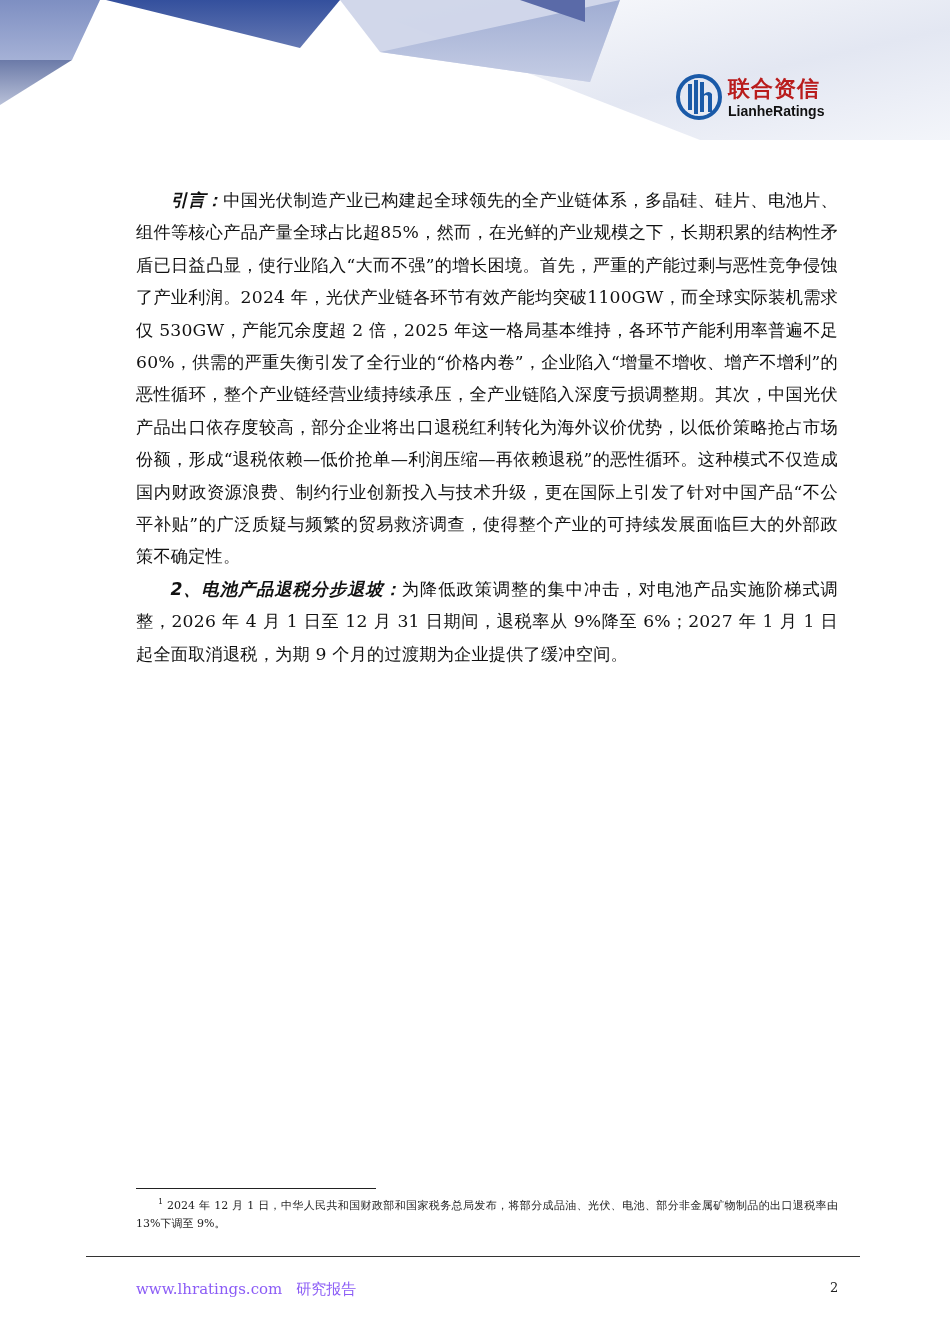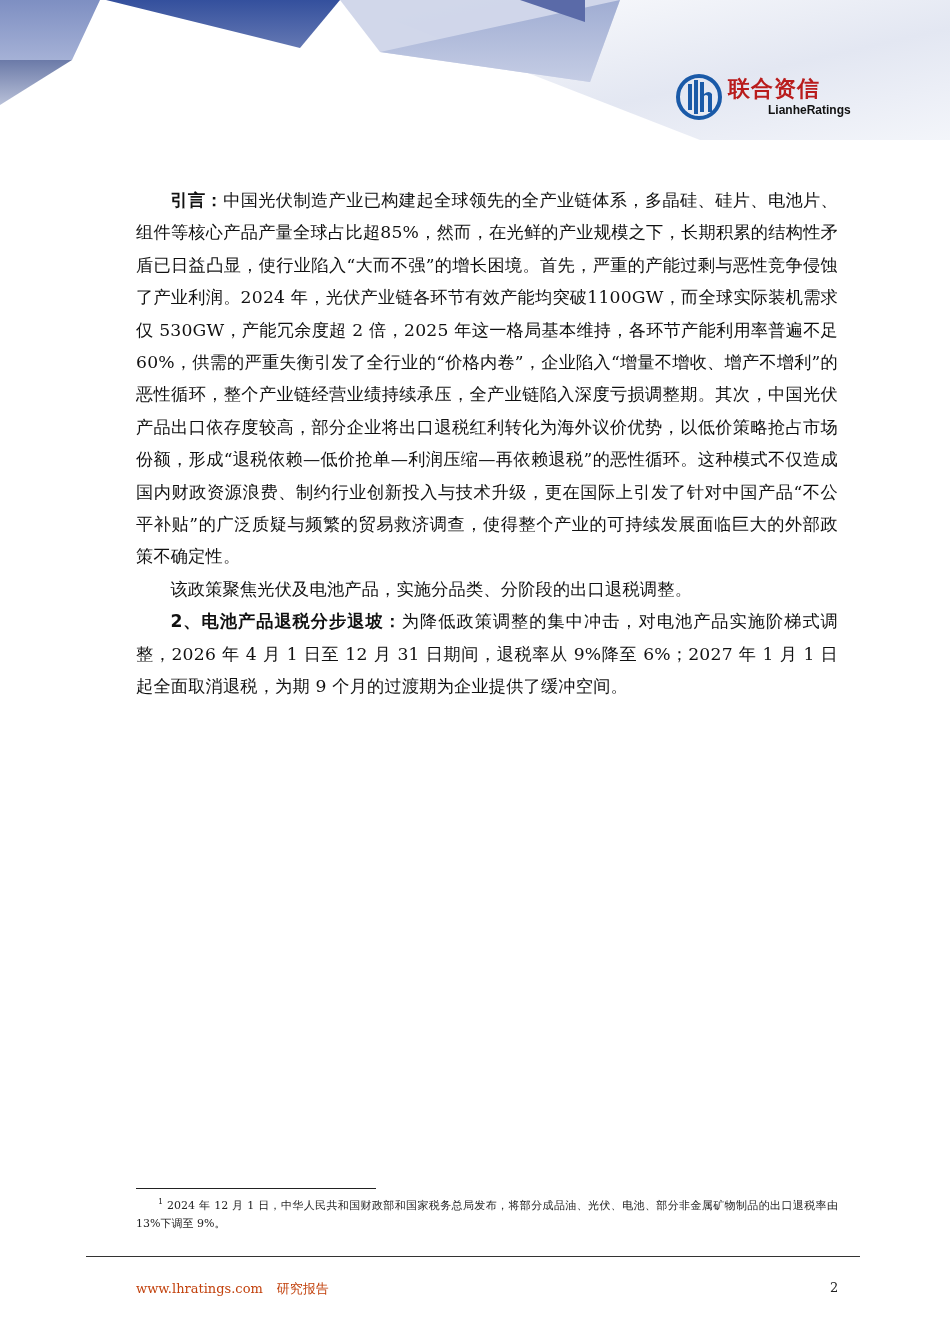--- a/index.html
+++ b/index.html
@@ -13,47 +13,47 @@
   .logo { position: absolute; left: 676px; top: 74px; width: 180px; height: 50px; }
   .logo-mark { position: absolute; left: 0; top: 0; width: 46px; height: 46px; }
   .logo-cn {
     position: absolute; left: 52px; top: 0px;
     font-family: "DejaVu Sans", "Liberation Sans", sans-serif;
     font-weight: bold; font-size: 22px; letter-spacing: 1px; color: #b91c1c;
   }
   .logo-en {
     position: absolute; left: 52px; top: 29px;
     font-family: "Liberation Sans", "DejaVu Sans", sans-serif;
-    font-weight: bold; font-size: 12px; color: #111; margin-left: 40px;
+    font-weight: bold; font-size: 14px; color: #111;
   }
 
   .content { position: absolute; left: 136px; top: 184px; width: 702px; }
   p.para {
     margin: 0; font-size: 17.2px; line-height: 32.4px; text-align: justify;
     text-indent: 2em; letter-spacing: 0.2px;
   }
-  p.para b { font-family: "DejaVu Sans", "Liberation Sans", sans-serif; font-weight: bold; }
+  p.para b { font-family: "DejaVu Sans", "Liberation Sans", sans-serif; font-weight: bold; font-style: italic; }
   .sup { font-size: 10px; vertical-align: super; line-height: 0; }
   h2.section {
     margin: 20px 0 14px 0;
     font-family: "DejaVu Sans", "Liberation Sans", sans-serif;
     font-weight: bold; font-size: 20px; color: #1f2a52; letter-spacing: 1px;
     line-height: 30px;
   }
 
   .fn-rule { position: absolute; left: 136px; top: 1188px; width: 240px; height: 1px; background: #222; }
   .footnote {
     position: absolute; left: 136px; top: 1197px; width: 702px;
     font-size: 11px; line-height: 18px; color: #222; text-indent: 2em; text-align: justify;
   }
   .footnote .fsup { font-size: 8px; vertical-align: super; line-height: 0; margin-right: 4px; }
 
   .footer-rule { position: absolute; left: 86px; top: 1256px; width: 774px; height: 1px; background: #333; }
   .footer-left {
-    position: absolute; left: 136px; top: 1280px; font-size: 13px; color: #c2410c;
+    position: absolute; left: 136px; top: 1280px; font-size: 15px; color: #8b5cf6;
   }
   .footer-left span + span { margin-left: 14px; }
   .footer-page { position: absolute; left: 830px; top: 1280px; font-size: 13px; color: #222; }
 </style>
 </head>
 <body>
 
 <svg class="header-art" viewBox="0 0 950 140" preserveAspectRatio="none">
   <defs>
     <linearGradient id="bgGrad" x1="0" y1="0" x2="1" y2="1">
@@ -97,21 +97,20 @@
   </svg>
   <span class="logo-cn">联合资信</span>
   <span class="logo-en">LianheRatings</span>
 </div>
 
 <div class="content">
   <p class="para"><b>引言：</b><span>中国光伏制造产业已构建起全球领先的全产业链体系，多晶硅、硅片、电池片、组件等核心产品产量全球占比超85%，然而，在光鲜的产业规模之下，长期积累的结构性矛盾已日益凸显，使行业陷入“大而不强”的增长困境。首先，严重的产能过剩与恶性竞争侵蚀了产业利润。2024 年，光伏产业链各环节有效产能均突破1100GW，而全球实际装机需求仅 530GW，产能冗余度超 2 倍，2025 年这一格局基本维持，各环节产能利用率普遍不足 60%，供需的严重失衡引发了全行业的“价格内卷”，企业陷入“增量不增收、增产不增利”的恶性循环，整个产业链经营业绩持续承压，全产业链陷入深度亏损调整期。其次，中国光伏产品出口依存度较高，部分企业将出口退税红利转化为海外议价优势，以低价策略抢占市场份额，形成“退税依赖—低价抢单—利润压缩—再依赖退税”的恶性循环。这种模式不仅造成国内财政资源浪费、制约行业创新投入与技术升级，更在国际上引发了针对中国产品“不公平补贴”的广泛质疑与频繁的贸易救济调查，使得整个产业的可持续发展面临巨大的外部政策不确定性。</span></p>
 
 
 
-  <p class="para">该政策聚焦光伏及电池产品，实施分品类、分阶段的出口退税调整。</p>
 
 
   <p class="para"><b>2、电池产品退税分步退坡：</b><span>为降低政策调整的集中冲击，对电池产品实施阶梯式调整，2026 年 4 月 1 日至 12 月 31 日期间，退税率从 9%降至 6%；2027 年 1 月 1 日起全面取消退税，为期 9 个月的过渡期为企业提供了缓冲空间。</span></p>
 
 </div>
 
 <div class="fn-rule"></div>
 <div class="footnote"><span class="fsup">1</span><span>2024 年 12 月 1 日，中华人民共和国财政部和国家税务总局发布，将部分成品油、光伏、电池、部分非金属矿物制品的出口退税率由 13%下调至 9%。</span></div>
 
 <div class="footer-rule"></div>

